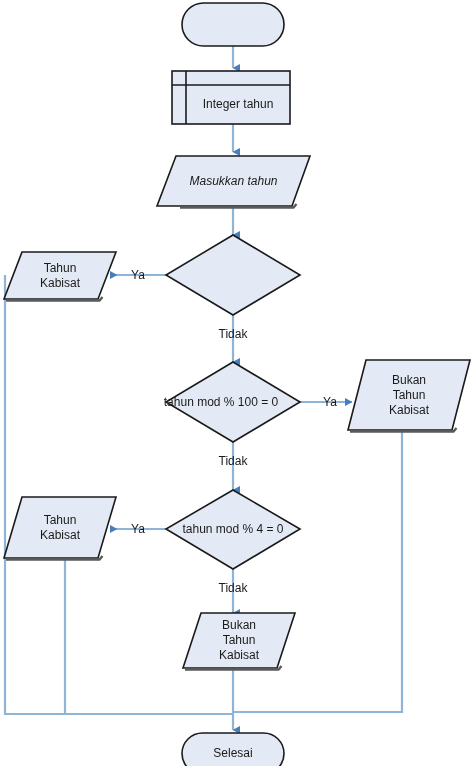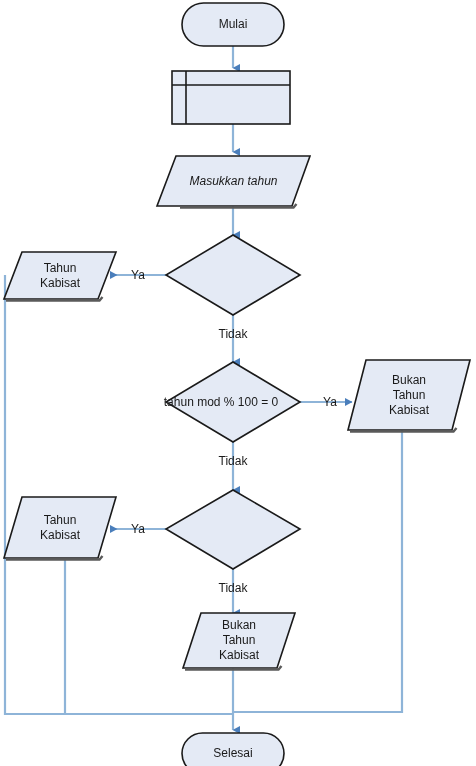--- a/index.html
+++ b/index.html
@@ -154,35 +154,36 @@
     <g>
       <polygon points="201,613 295,613 277,668 183,668" fill="#e4eaf5" stroke="#1a1a1a" stroke-width="1.6"></polygon>
       <polyline points="185,669.5 278.5,669.5 281.5,666" fill="none" stroke="#5a5a5a" stroke-width="2.4"></polyline>
     </g>
 
     <g>
       <rect x="182" y="733" width="102" height="41" rx="20.5" ry="20.5" fill="#e4eaf5" stroke="#1a1a1a" stroke-width="1.6"></rect>
     </g>
   </svg>
 
-  <div class="node-label" style="left:182px; top:3px; width:102px; height:43px;">Mulai</div>
-
+
+  <div class="node-label" style="left:186px; top:85px; width:104px; height:39px;">Integer tahun</div>
 
   <div class="node-label" style="left:157px; top:156px; width:153px; height:50px;font-style:italic;">Masukkan tahun</div>
 
 
   <div class="node-label" style="left:4px; top:252px; width:112px; height:47px;">Tahun
 Kabisat</div>
 
   <div class="node-label" style="left:154px; top:382px; width:134px; height:40px;">tahun mod % 100 = 0</div>
 
   <div class="node-label" style="left:348px; top:360px; width:122px; height:70px;">Bukan
 Tahun
 Kabisat</div>
 
+  <div class="node-label" style="left:166px; top:509px; width:134px; height:40px;">tahun mod % 4 = 0</div>
 
   <div class="node-label" style="left:4px; top:497px; width:112px; height:61px;">Tahun
 Kabisat</div>
 
   <div class="node-label" style="left:183px; top:613px; width:112px; height:55px;">Bukan
 Tahun
 Kabisat</div>
 
   <div class="node-label" style="left:182px; top:733px; width:102px; height:41px;">Selesai</div>
 

